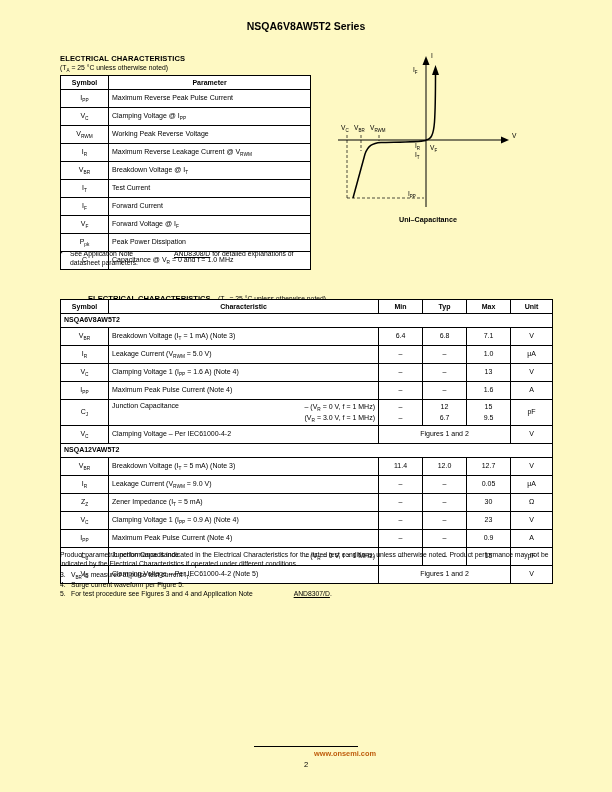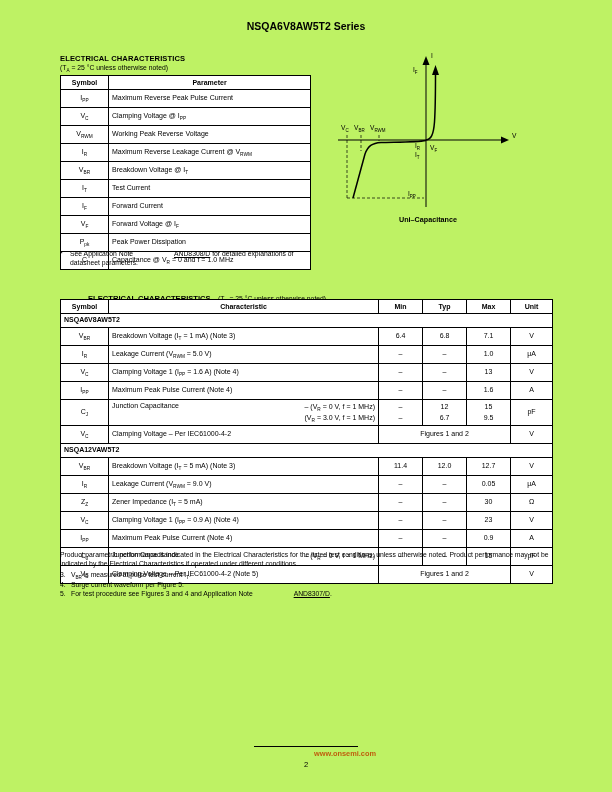--- a/index.html
+++ b/index.html
@@ -1,17 +1,17 @@
 <!DOCTYPE html>
 <html><head>
 <meta charset="utf-8">
 <style>
   html,body{margin:0;padding:0;background:#e8e8e8;}
   body{font-family:"Liberation Sans",sans-serif;color:#000;}
-  .page{position:relative;width:612px;height:792px;background:#bef264;margin:0 auto;overflow:hidden;}
+  .page{position:relative;width:612px;height:792px;background:#fef9c3;margin:0 auto;overflow:hidden;}
   sub{font-size:0.68em;line-height:0;}
   a{cursor:pointer;padding-left:39px;}
 
   .title{position:absolute;top:20px;left:0;width:100%;text-align:center;font-size:10.5px;font-weight:bold;}
 
   .h-ec1{position:absolute;left:60px;top:54px;font-size:7.6px;font-weight:bold;letter-spacing:0.1px;}
   .h-ec1-sub{position:absolute;left:60px;top:64px;font-size:6.8px;}
 
   table{border-collapse:collapse;table-layout:fixed;background:#fff;}
   th,td{border:1px solid #000;font-size:7px;vertical-align:middle;}

